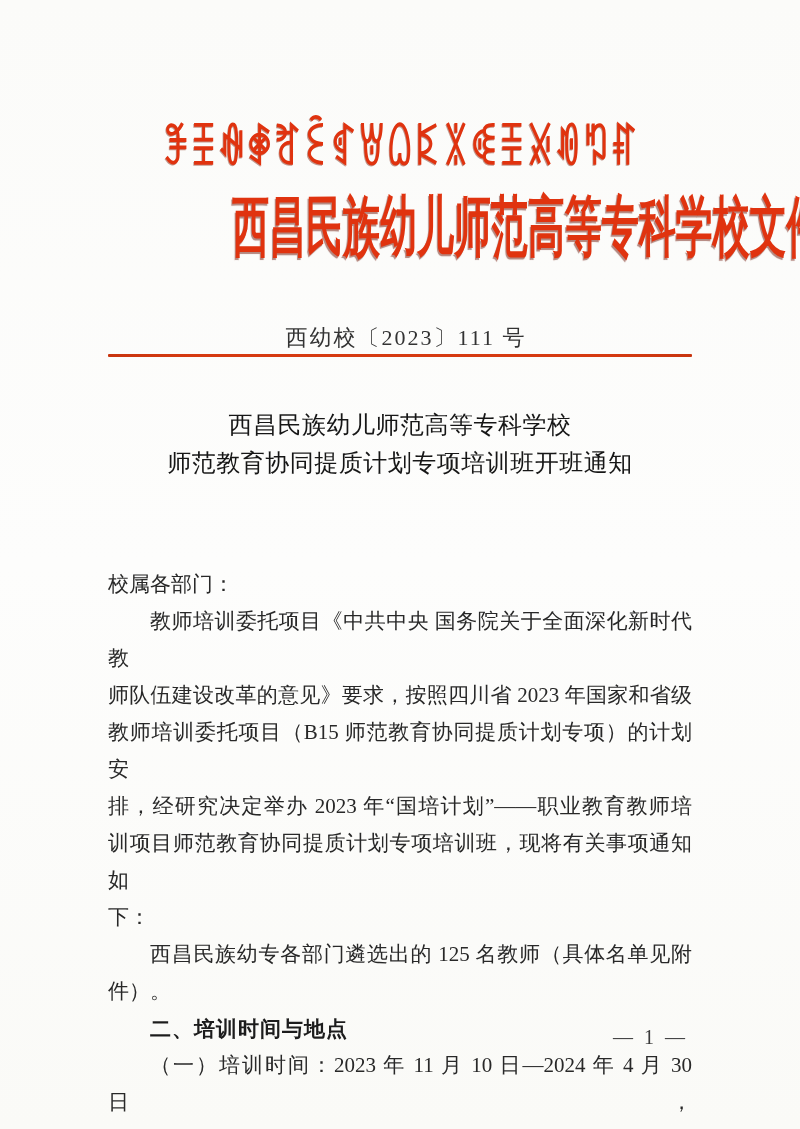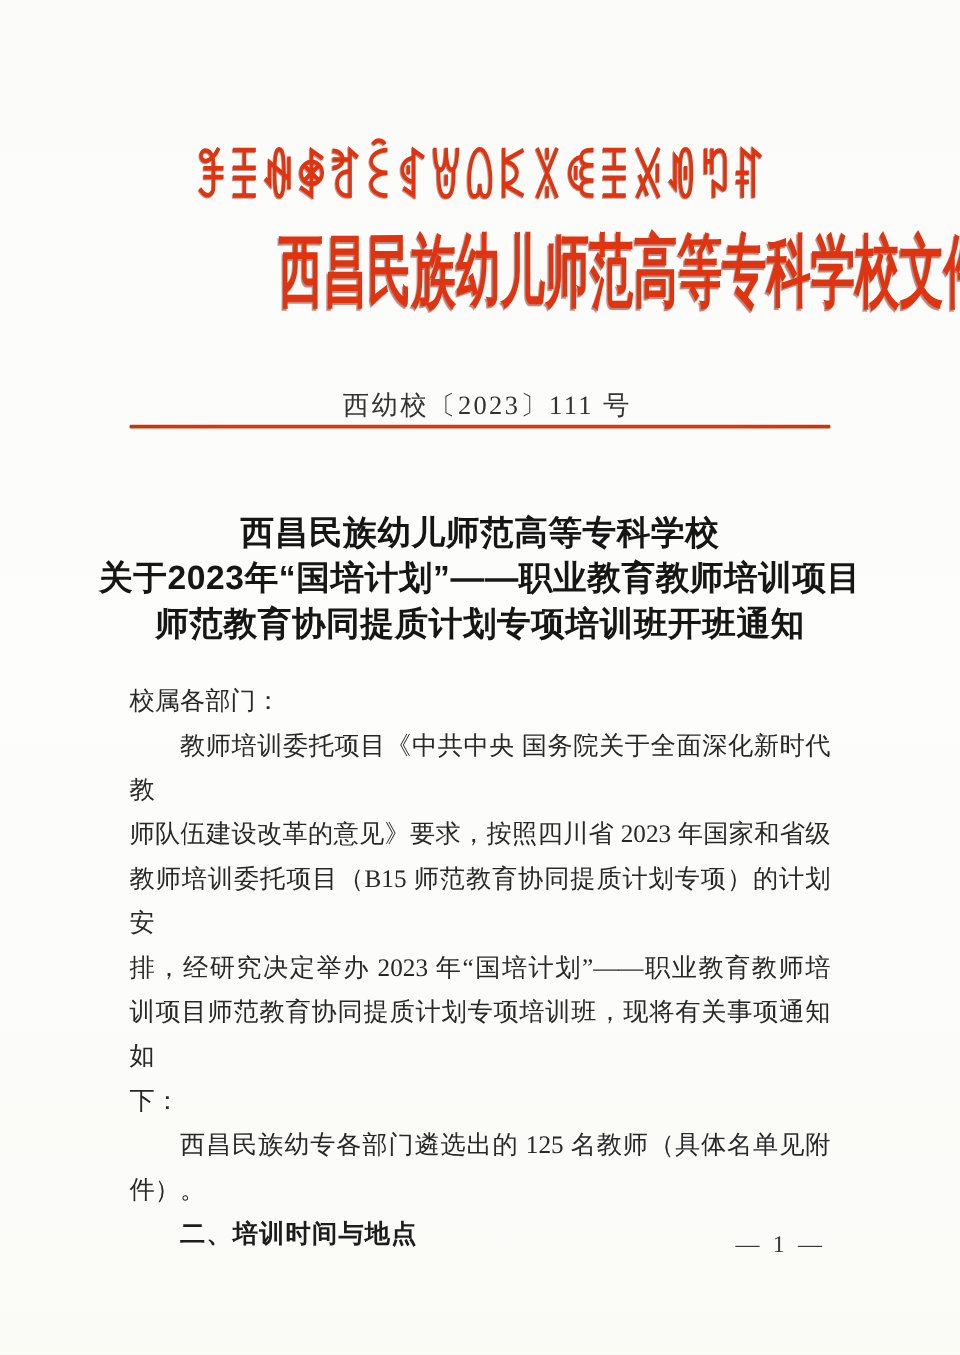--- a/index.html
+++ b/index.html
@@ -57,25 +57,25 @@
     color:#333;
     margin-left:12px;
   }
   .red-rule{
     position:absolute;top:354px;left:108px;
     width:584px;height:3px;
     background:linear-gradient(90deg,#c8350f,var(--rule-red) 15%,var(--rule-red) 85%,#c8350f);
     border-radius:1px;
   }
   .doc-title{
-    position:absolute;top:425px;left:60px;right:60px;
+    position:absolute;top:406px;left:60px;right:60px;
     text-align:center;
     font-family:"Liberation Sans","DejaVu Sans",sans-serif;
-    font-weight:700;
-    font-size:28px;line-height:38px;
+    font-weight:400;
+    font-size:24px;line-height:38px;
     color:#161616;
     letter-spacing:0.5px;
   }
   .body-text{
     position:absolute;top:566px;left:108px;
     width:584px;
     font-size:21px;line-height:37px;
     color:var(--text);
   }
   .bline{min-height:37px;white-space:nowrap;}
@@ -108,32 +108,32 @@
   <div class="school-name">
     <span class="condensed">西昌民族幼儿师范高等专科学校文件</span>
   </div>
 
   <div class="doc-number">西幼校〔2023〕111 号</div>
 
   <div class="red-rule"></div>
 
   <div class="doc-title">
     <div>西昌民族幼儿师范高等专科学校</div>
-    <div>关于2023年“国培计划”——职业教育教师培训项目</div>
     <div>师范教育协同提质计划专项培训班开班通知</div>
   </div>
 
   <div class="body-text">
     <div class="bline">校属各部门：</div>
     <div class="bline just indent">教师培训委托项目《中共中央 国务院关于全面深化新时代教</div>
     <div class="bline just">师队伍建设改革的意见》要求，按照四川省 2023 年国家和省级</div>
     <div class="bline just">教师培训委托项目（B15 师范教育协同提质计划专项）的计划安</div>
     <div class="bline just">排，经研究决定举办 2023 年“国培计划”——职业教育教师培</div>
     <div class="bline just">训项目师范教育协同提质计划专项培训班，现将有关事项通知如</div>
     <div class="bline">下：</div>
     <div class="bline just indent">西昌民族幼专各部门遴选出的 125 名教师（具体名单见附</div>
     <div class="bline">件）。</div>
     <div class="bline heading indent">二、培训时间与地点</div>
+    <div class="bline just indent">（一）培训时间：2023 年 11 月 10 日—2024 年 4 月 30 日，</div>
   </div>
 
   <div class="page-number">— 1 —</div>
 
 </div>
 
 </body></html>

